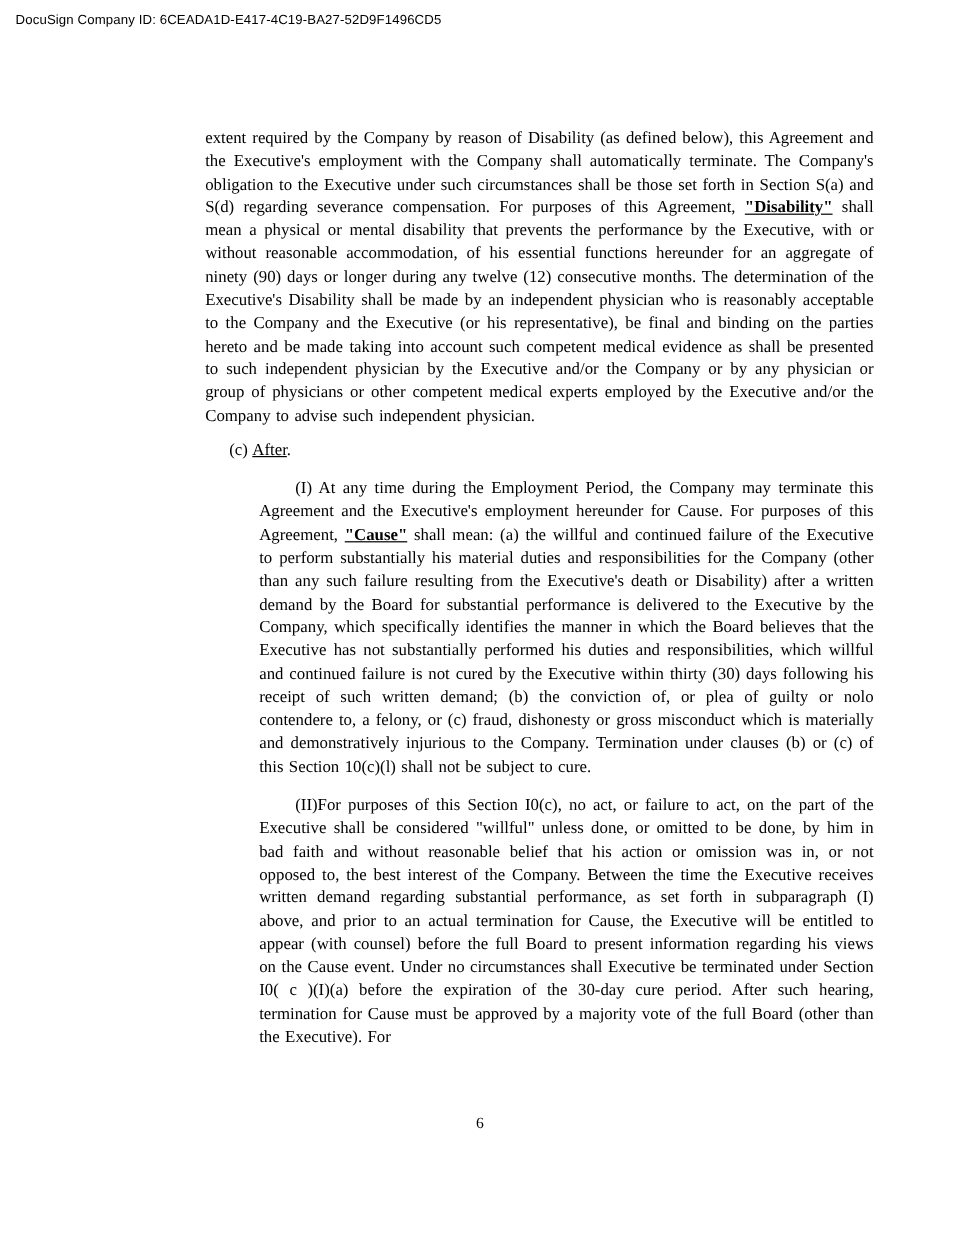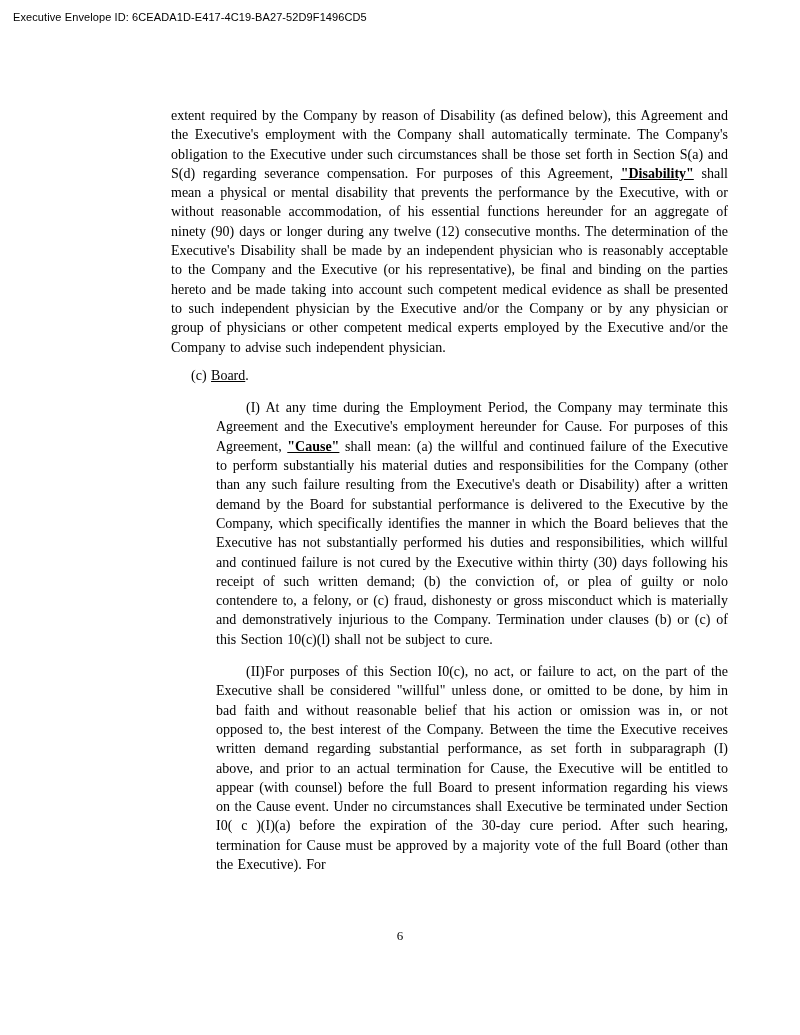--- a/index.html
+++ b/index.html
@@ -57,27 +57,27 @@
     left: 0;
     width: 800px;
     text-align: center;
     font-size: 13px;
     font-family: "Liberation Serif", serif;
   }
 </style>
 </head>
 <body>
 
-<div class="docusign-header">Executive Envelope ID: 6CEADA1D-E417-4C19-BA27-52D9F1496CD5</div>
+<div class="docusign-header">DocuSign Company ID: 6CEADA1D-E417-4C19-BA27-52D9F1496CD5</div>
 
 <div class="content">
 
   <p class="para"><span>extent required by the Company by reason of Disability (as defined below), this Agreement and the Executive's employment with the Company shall automatically terminate. The Company's obligation to the Executive under such circumstances shall be those set forth in Section S(a) and S(d) regarding severance compensation. For purposes of this Agreement, </span><span class="term-bold-underline">"Disability"</span><span> shall mean a physical or mental disability that prevents the performance by the Executive, with or without reasonable accommodation, of his essential functions hereunder for an aggregate of ninety (90) days or longer during any twelve (12) consecutive months. The determination of the Executive's Disability shall be made by an independent physician who is reasonably acceptable to the Company and the Executive (or his representative), be final and binding on the parties hereto and be made taking into account such competent medical evidence as shall be presented to such independent physician by the Executive and/or the Company or by any physician or group of physicians or other competent medical experts employed by the Executive and/or the Company to advise such independent physician.</span></p>
 
-  <p class="cause-heading"><span>(c) </span><span class="term-underline">Board</span><span>.</span></p>
+  <p class="cause-heading"><span>(c) </span><span class="term-underline">After</span><span>.</span></p>
 
   <p class="para sub"><span>(I)  At any time during the Employment Period, the Company may terminate this Agreement and the Executive's employment hereunder for Cause. For purposes of this Agreement, </span><span class="term-bold-underline">"Cause"</span><span> shall mean: (a) the willful and continued failure of the Executive to perform substantially his material duties and responsibilities for the Company (other than any such failure resulting from the Executive's death or Disability) after a written demand by the Board for substantial performance is delivered to the Executive by the Company, which specifically identifies the manner in which the Board believes that the Executive has not substantially performed his duties and responsibilities, which willful and continued failure is not cured by the Executive within thirty (30) days following his receipt of such written demand; (b) the conviction of, or plea of guilty or nolo contendere to, a felony, or (c) fraud, dishonesty or gross misconduct which is materially and demonstratively injurious to the Company. Termination under clauses (b) or (c) of this Section 10(c)(l) shall not be subject to cure.</span></p>
 
   <p class="para sub">(II)For purposes of this Section I0(c), no act, or failure to act, on the part of the Executive shall be considered "willful" unless done, or omitted to be done, by him in bad faith and without reasonable belief that his action or omission was in, or not opposed to, the best interest of the Company. Between the time the Executive receives written demand regarding substantial performance, as set forth in subparagraph (I) above, and prior to an actual termination for Cause, the Executive will be entitled to appear (with counsel) before the full Board to present information regarding his views on the Cause event. Under no circumstances shall Executive be terminated under Section I0( c )(I)(a) before the expiration of the 30-day cure period. After such hearing, termination for Cause must be approved by a majority vote of the full Board (other than the Executive). For</p>
 
 </div>
 
 <div class="page-number">6</div>
 
 </body></html>

